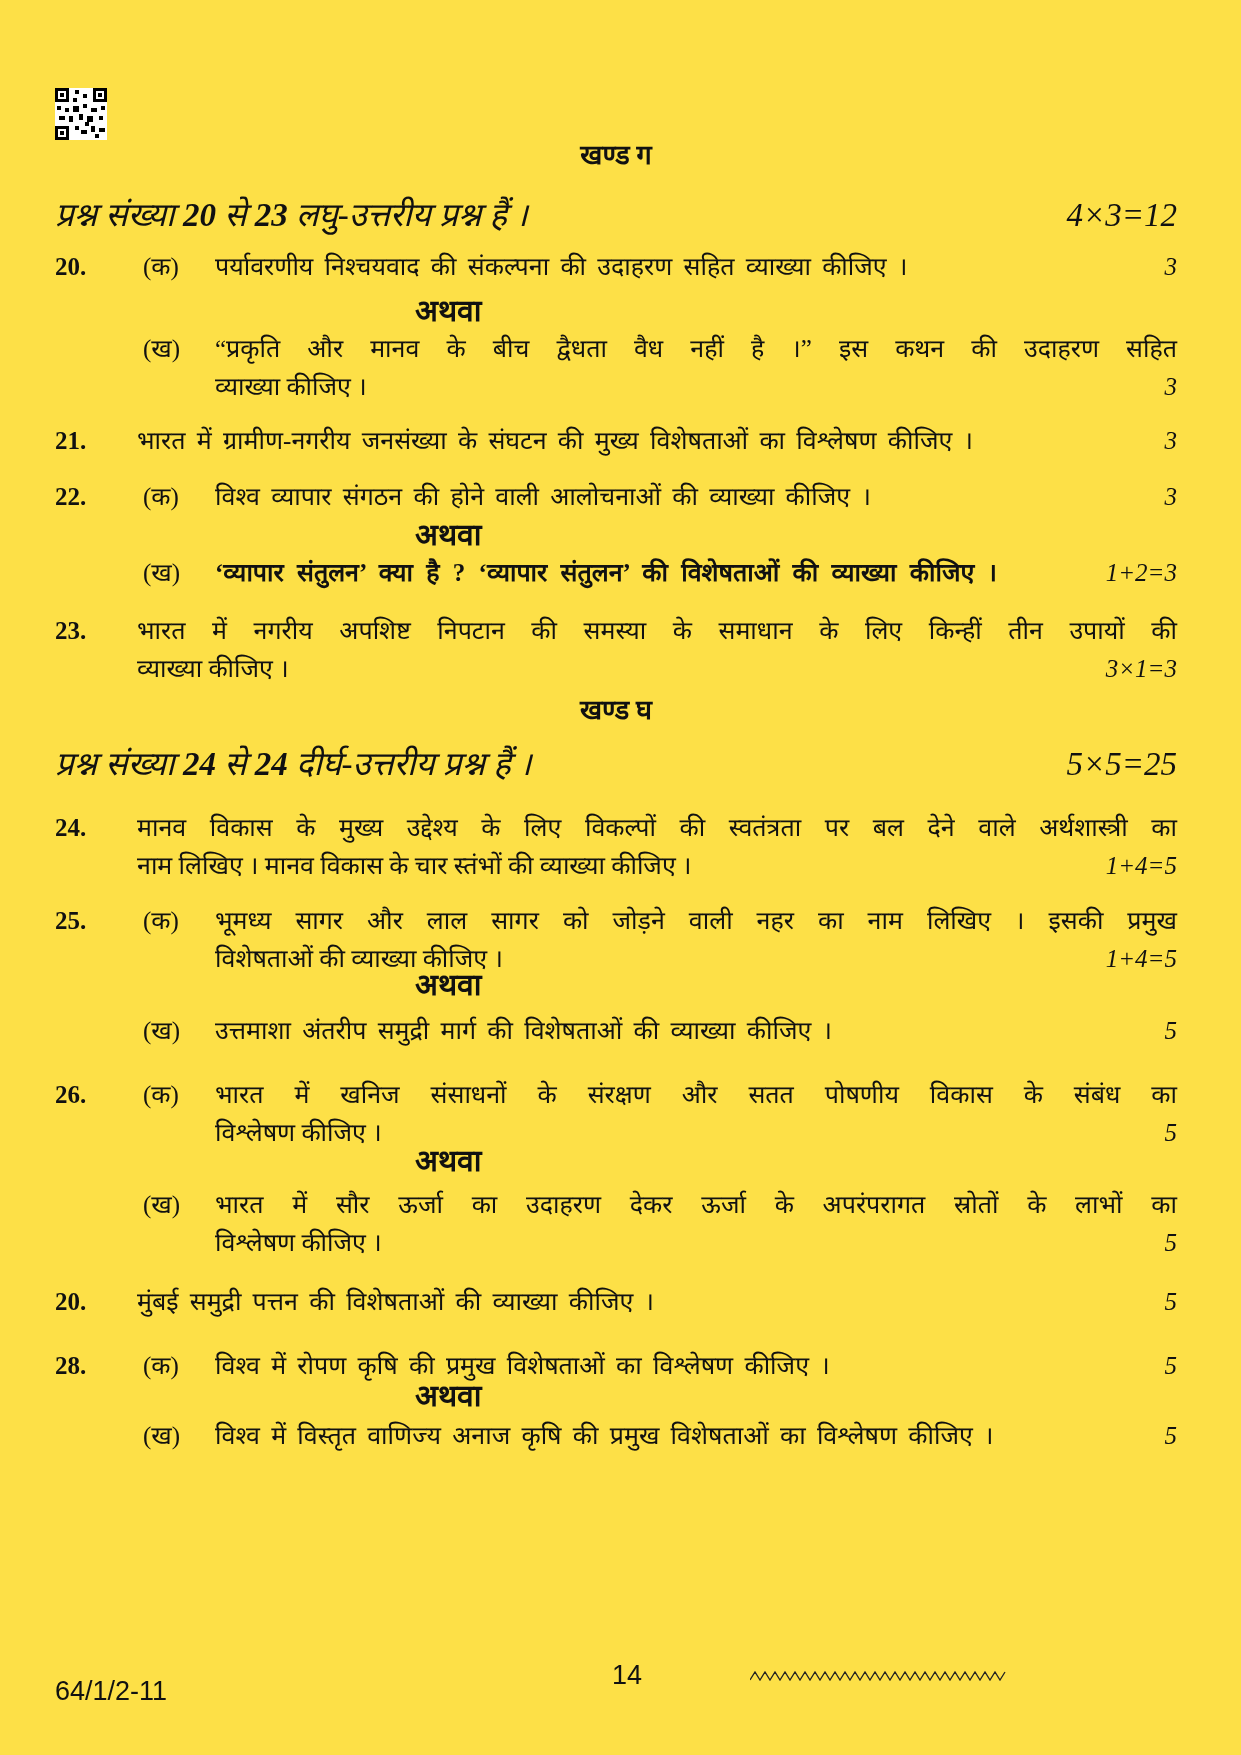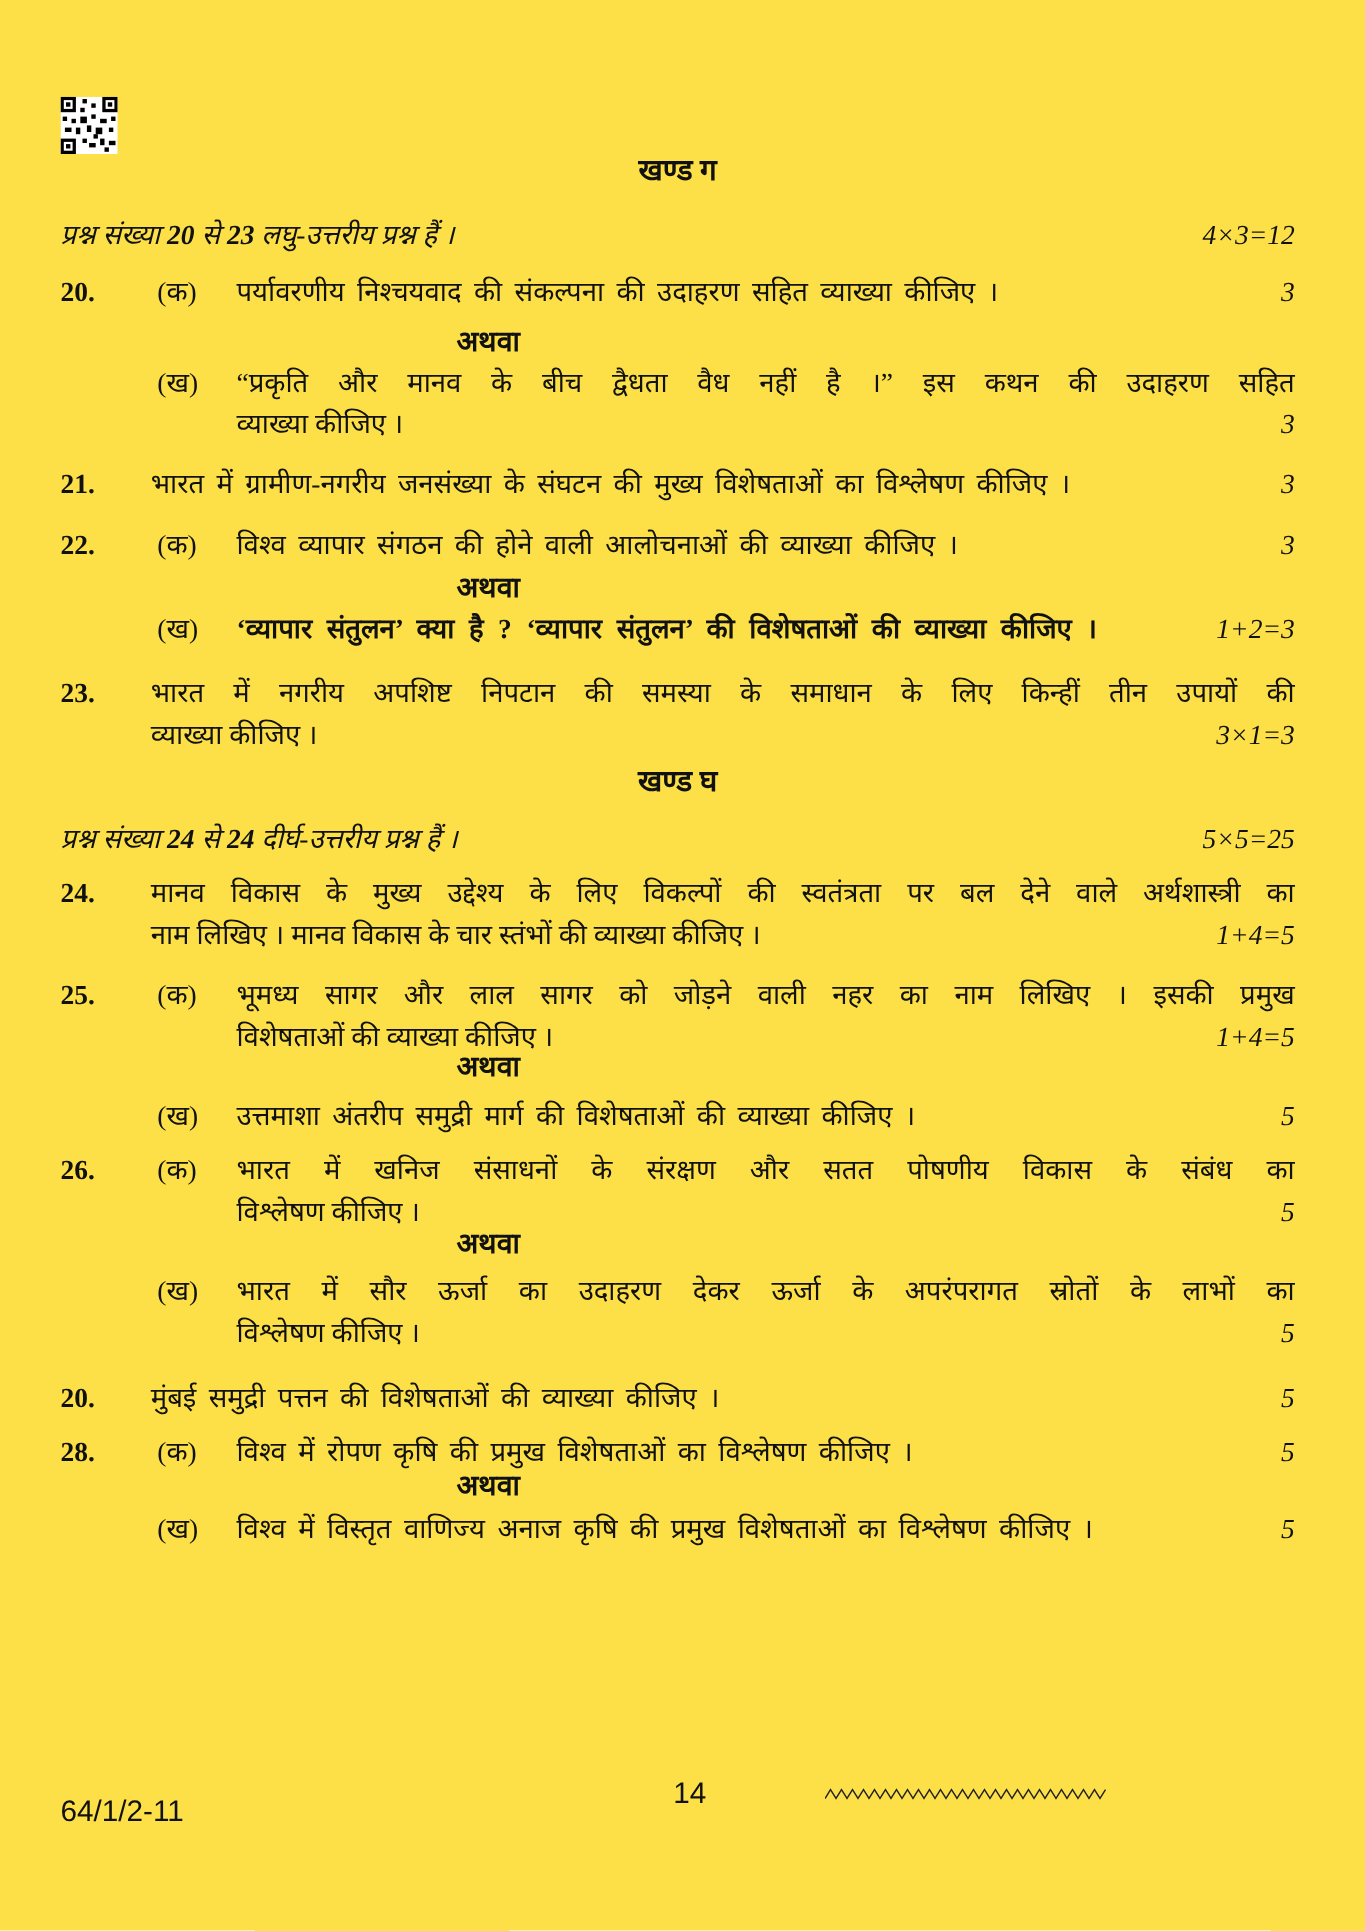--- a/index.html
+++ b/index.html
@@ -23,21 +23,21 @@
     font-size:27px; font-weight:bold;
     line-height:34px;
     font-family:"Liberation Serif","DejaVu Serif",serif;
   }
   .h1m { margin-top:-2px; }
   .h2m { margin-top:5px; }
 
   .instr-row {
     display:flex; align-items:flex-end;
     font-style:italic;
-    font-size:25px; line-height:38px;
+    font-size:33px; line-height:38px;
   }
   .instr-row .itext { flex:1; }
   .instr-row b { font-weight:bold; }
 
   .q-row { display:flex; align-items:flex-start; font-size:25px; line-height:38px; }
   .q-num { width:82px; font-weight:bold; flex-shrink:0; }
   .q-letter { width:78px; padding-left:6px; flex-shrink:0; }
   .q-body { flex:1; min-width:0; }
 
   .line-just { text-align:justify; text-align-last:justify; }
@@ -48,35 +48,35 @@
 
   .marks {
     font-style:italic;
     white-space:nowrap;
     flex-shrink:0;
     font-family:"Liberation Serif","DejaVu Serif",serif;
   }
 
   .or {
     font-weight:bold;
-    font-size:26px; line-height:34px;
+    font-size:30px; line-height:34px;
     margin-left:360px;
   }
 
   .footer {
     position:relative; height:42px; margin-top:205px;
     font-family:"Liberation Sans","DejaVu Sans",sans-serif;
   }
   .f-code { position:absolute; left:0; top:16px; font-size:27px; }
   .f-page { position:absolute; left:557px; top:0; font-size:27px; }
   .f-zigzag { position:absolute; left:695px; top:9px; }
 
   .mt2{margin-top:2px}.mt4{margin-top:4px}.mt8{margin-top:8px}.mt10{margin-top:10px}
   .mt14{margin-top:14px}.mt16{margin-top:16px}.mt17{margin-top:17px}.mt18{margin-top:18px}
-  .mt20{margin-top:20px}.mt21{margin-top:21px}.mt22{margin-top:11px}.mt24{margin-top:24px}
+  .mt20{margin-top:20px}.mt21{margin-top:21px}.mt22{margin-top:26px}.mt24{margin-top:24px}
   .mtn6{margin-top:-6px}.mtn8{margin-top:-8px}.mtn10{margin-top:-10px}
 </style>
 </head>
 <body>
 
 <div class="page">
 
   <svg class="qr" viewBox="0 0 52 52" xmlns="http://www.w3.org/2000/svg">
     <rect x="0" y="0" width="52" height="52" fill="#fff"></rect>
     <rect x="0" y="0" width="14" height="14" fill="#000"></rect>

